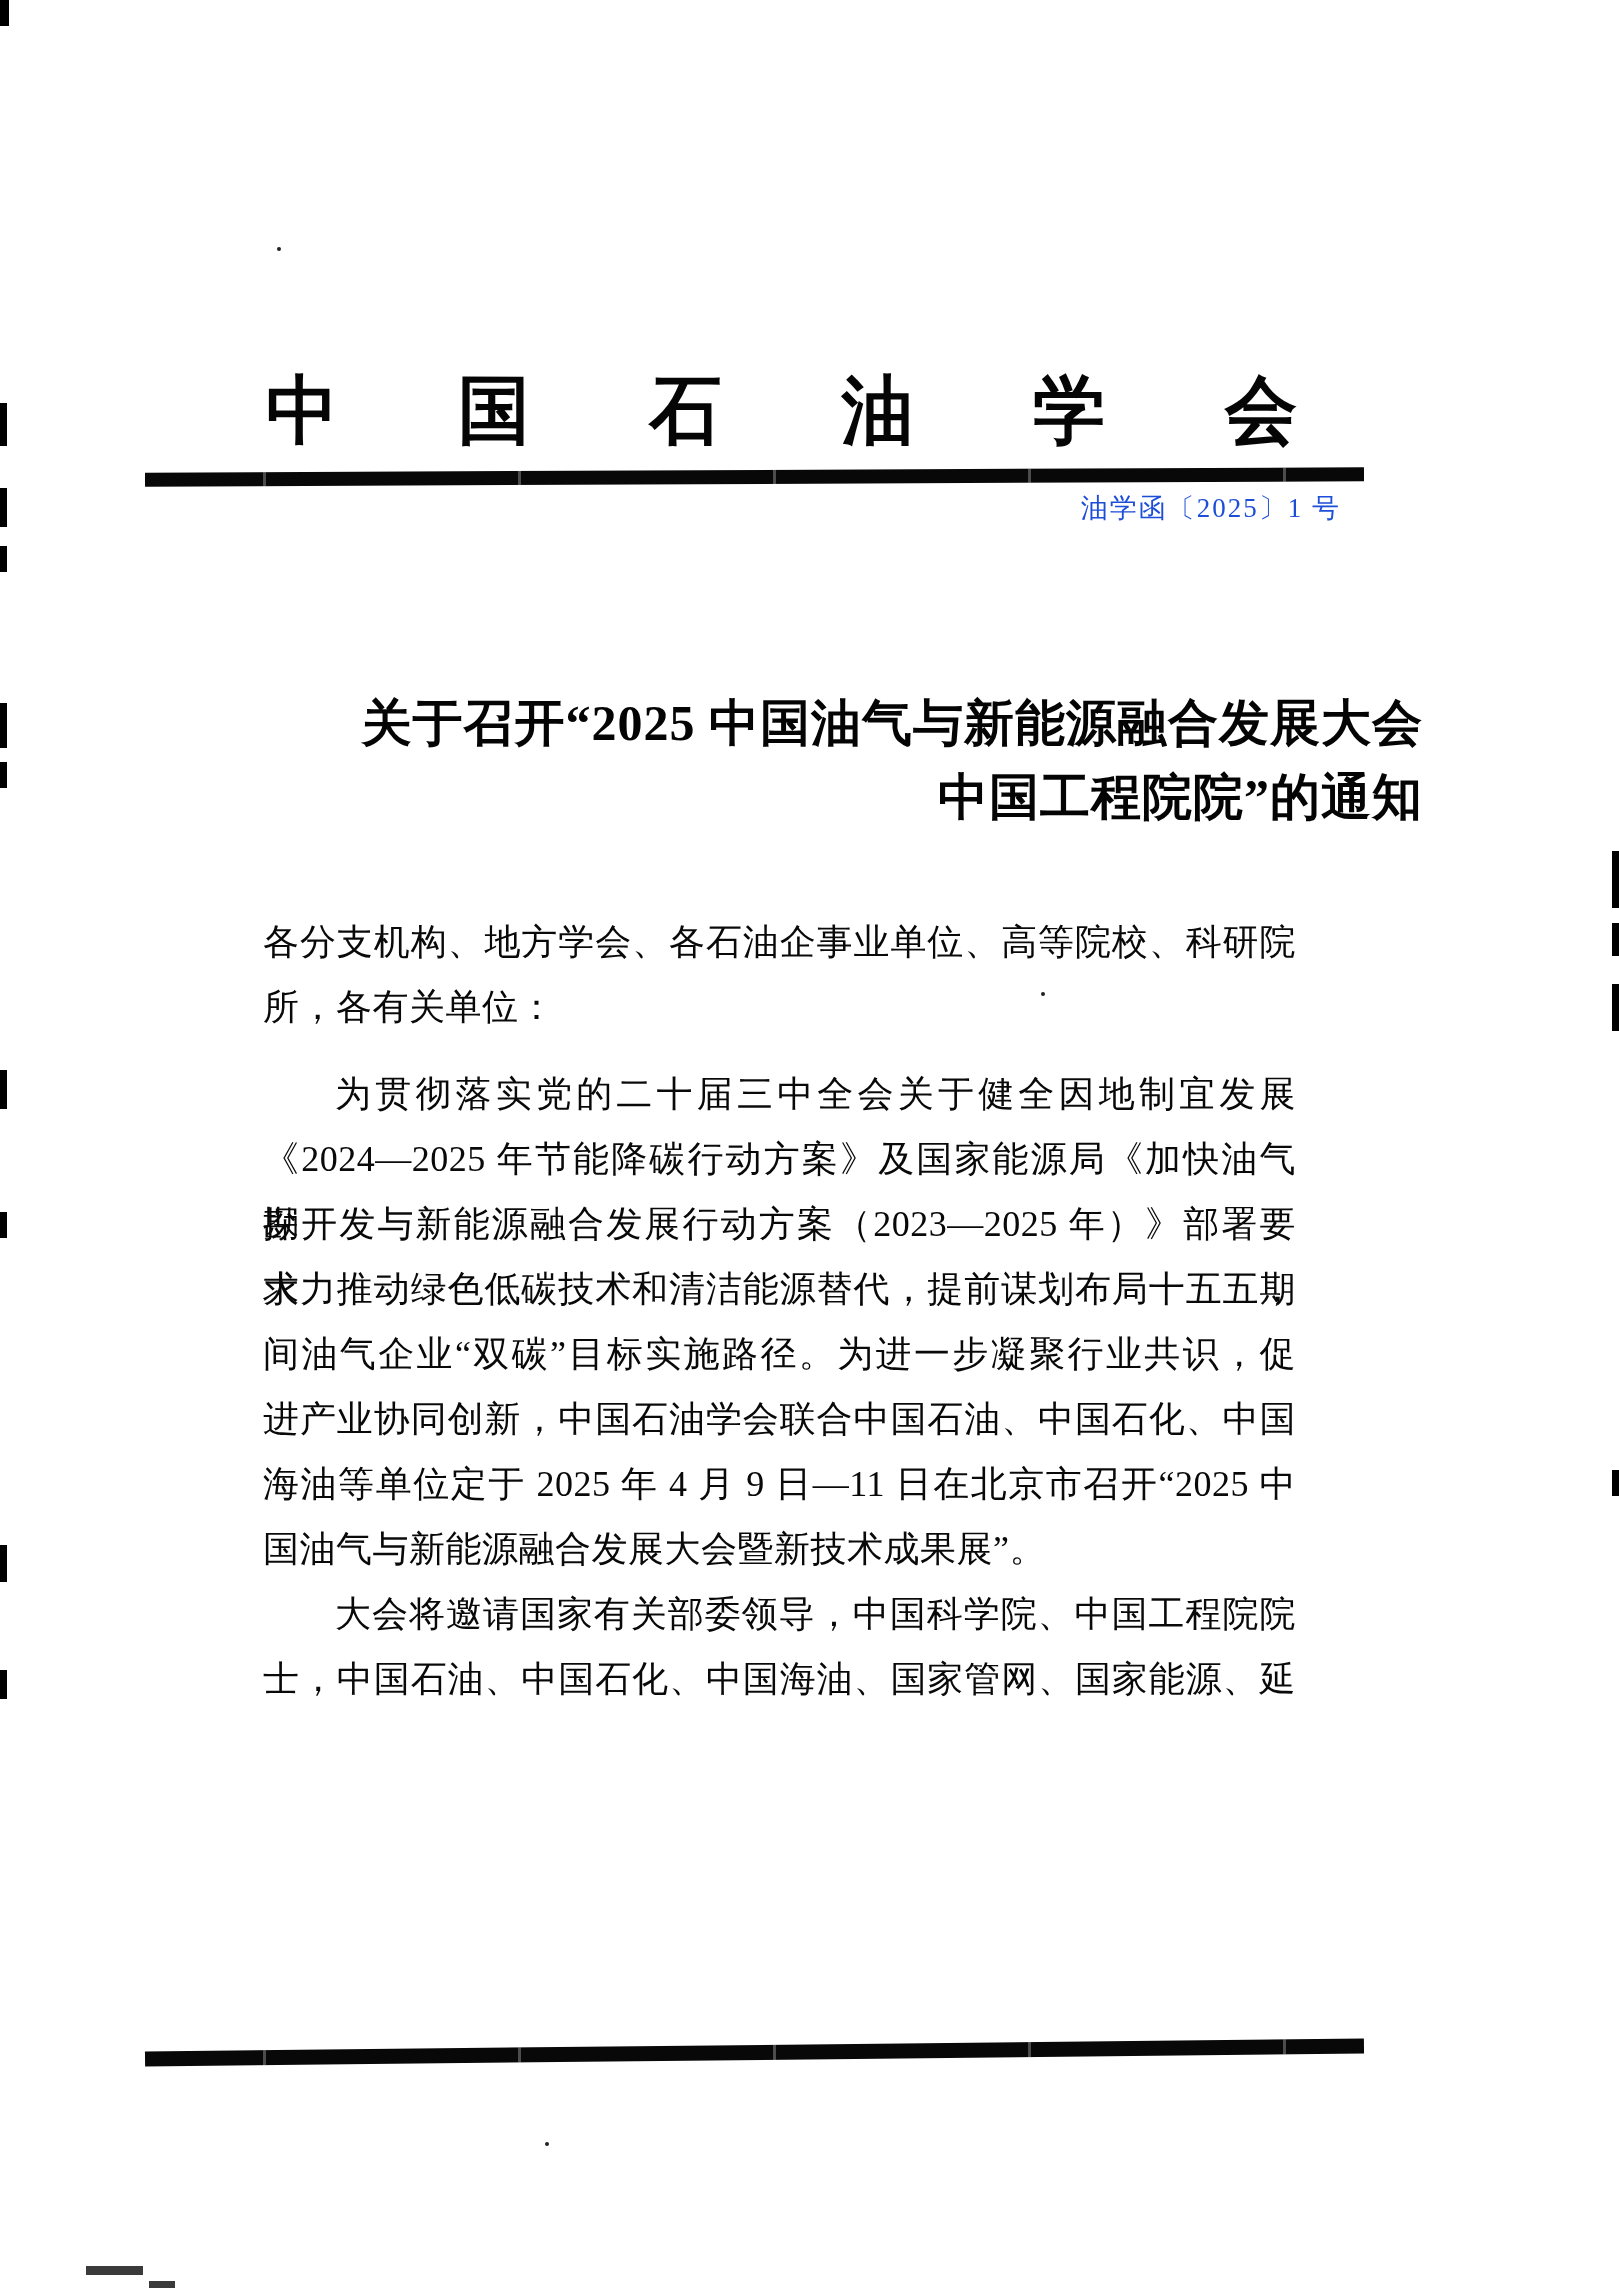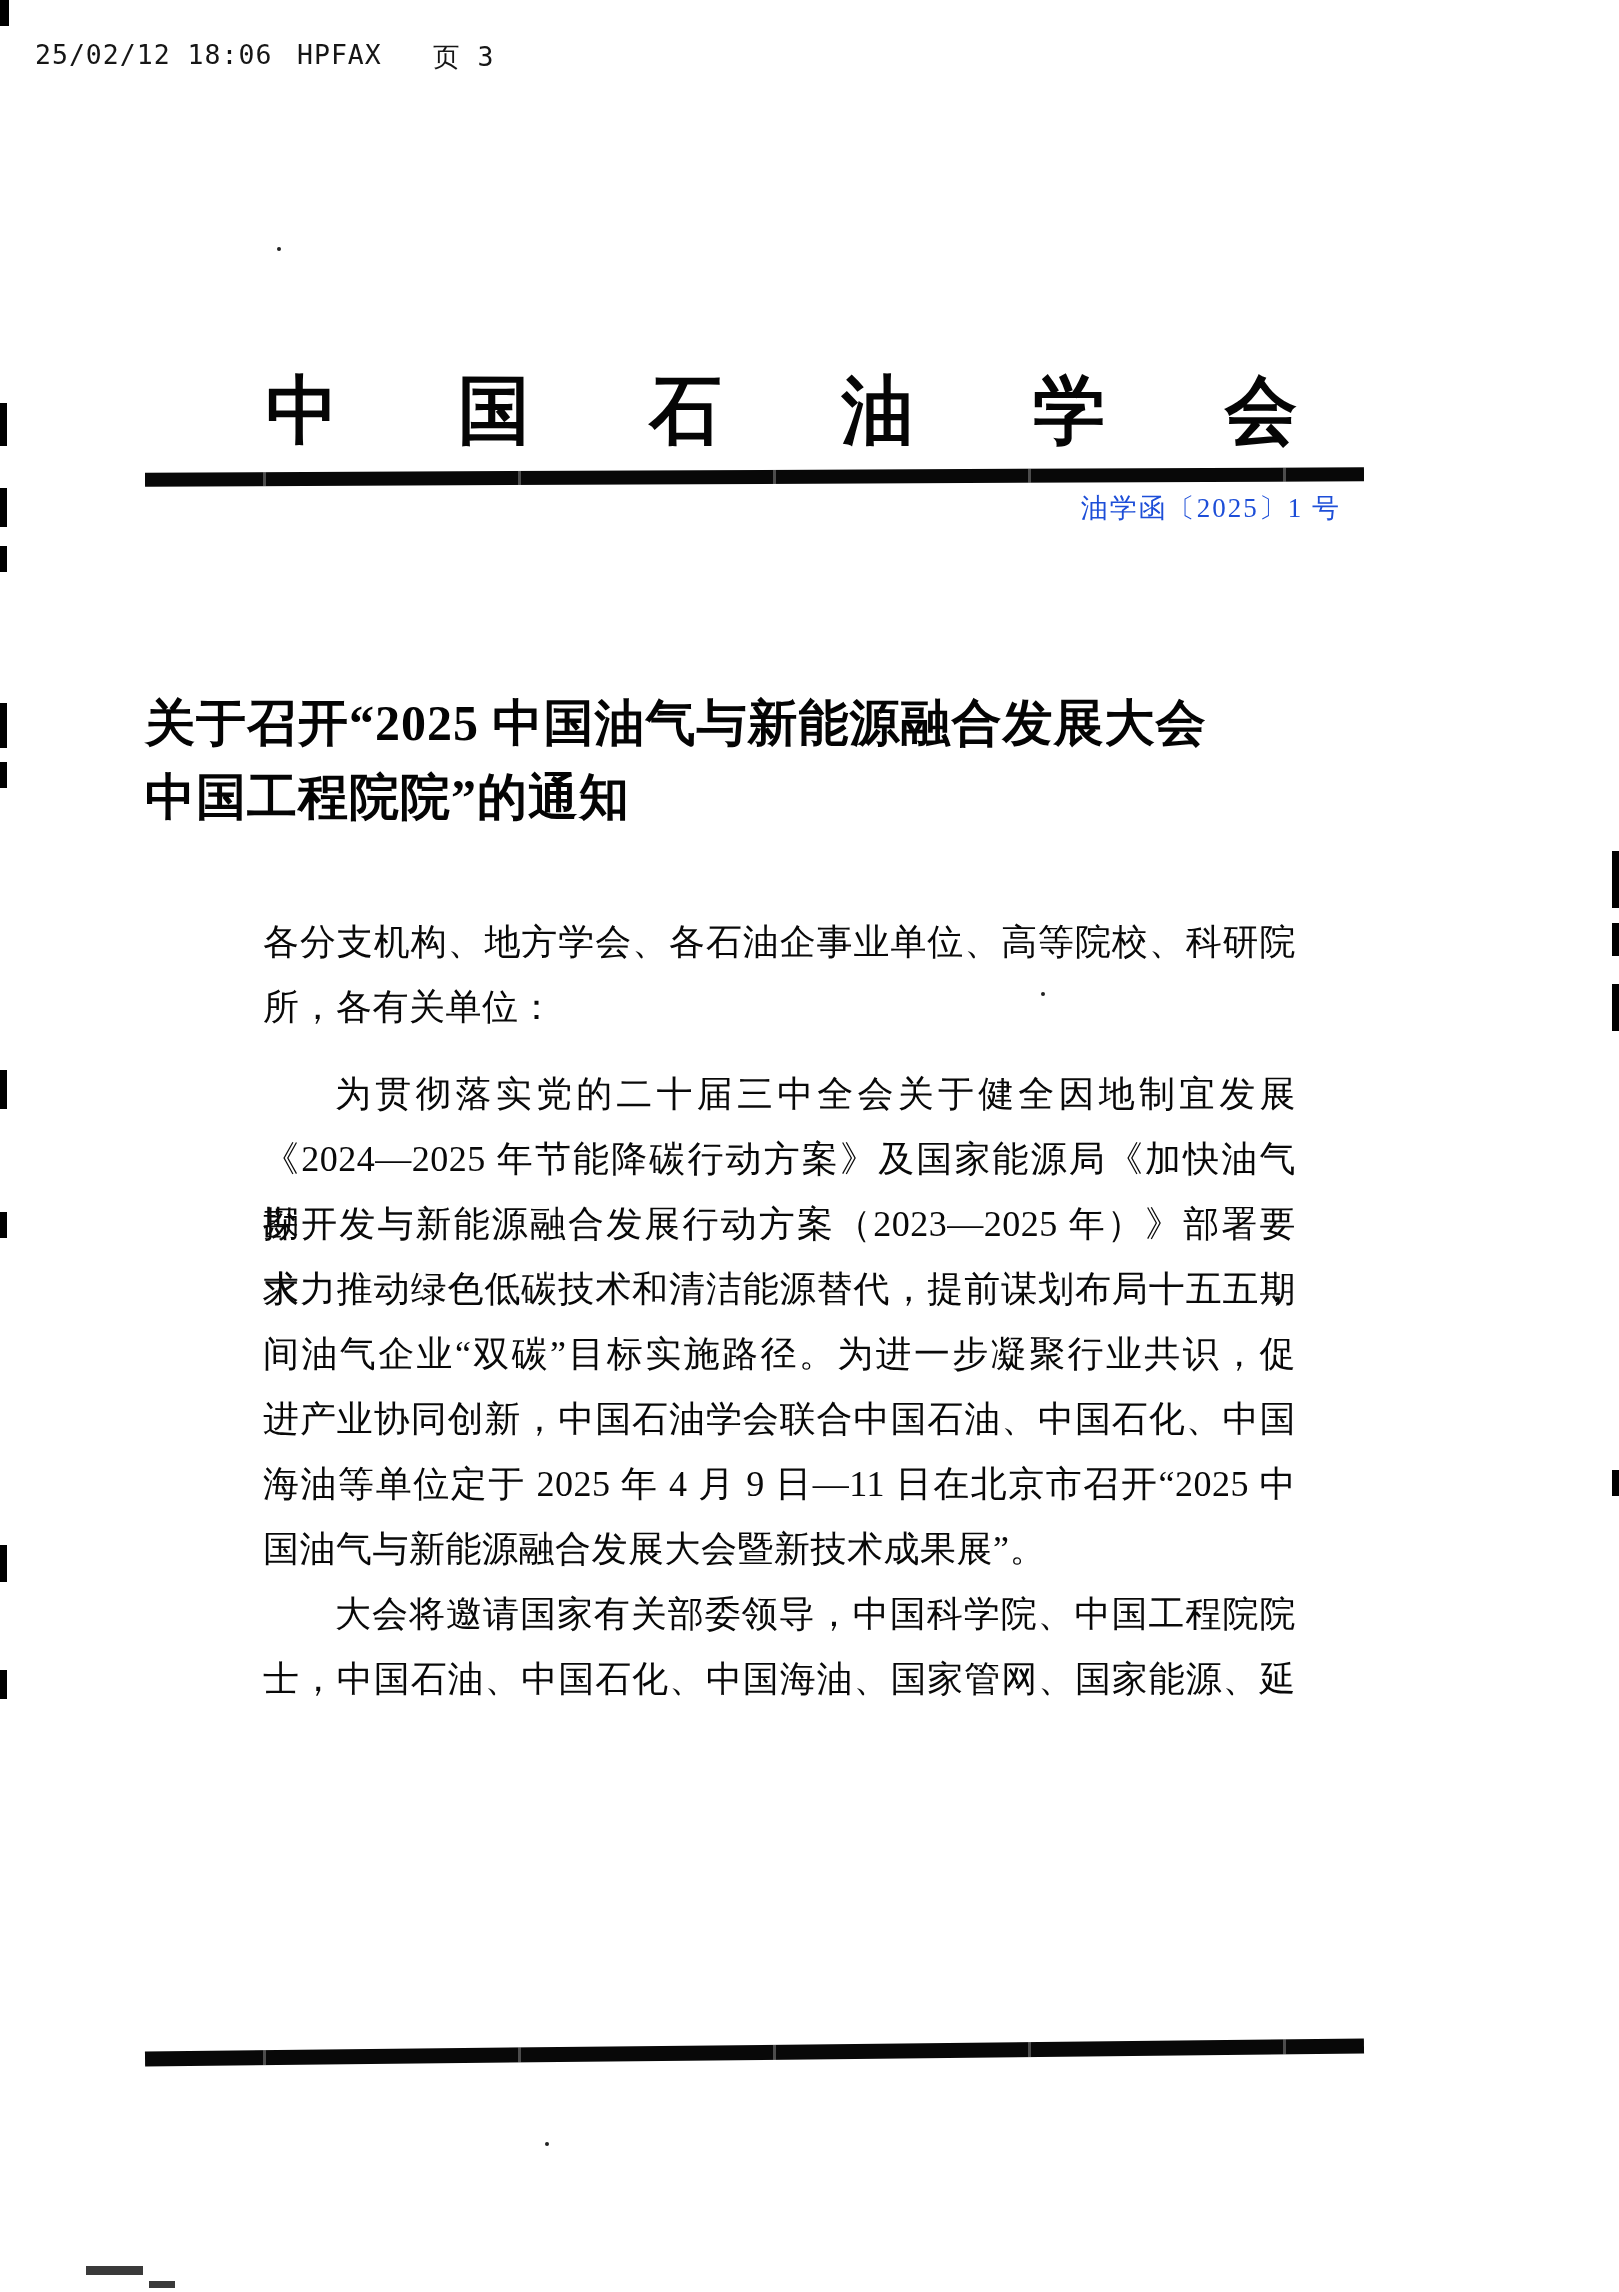--- a/index.html
+++ b/index.html
@@ -36,21 +36,21 @@
   .rule::after { content:""; position:absolute; inset:0;
     background: repeating-linear-gradient(90deg, transparent 0 118px, rgba(255,255,255,.55) 118px 121px, transparent 121px 255px);
     mix-blend-mode: screen; opacity:.5; }
 
   
   .docnum-row { position: absolute; left: 263px; top: 490px; width: 1078px;
     text-align: right; font-size: 27px; color: #1d4ed8; letter-spacing: 2px; }
 
   
   .title { position: absolute; left: 145px; top: 686px; width: 1278px;
-    text-align: left; font-size: 50px; font-weight: 700; color: #040404;
+    text-align: right; font-size: 50px; font-weight: 700; color: #040404;
     line-height: 74px; letter-spacing: 1px; }
 
   
   .bodytext { position: absolute; left: 263px; top: 910px; width: 1033px;
     font-size: 36px; color: #090909; }
   .bodytext .bl { height: 65px; line-height: 65px; letter-spacing: 0.5px;
     white-space: nowrap; }
   .bodytext .just { text-align: justify; text-align-last: justify; white-space: normal; }
   .bodytext .indent { text-indent: 2em; }
   .bodytext .para-gap { margin-top: 21.6px; }
@@ -58,25 +58,20 @@
   
   .art { position: absolute; background: #000; }
   .speck { position: absolute; background: #222; border-radius: 50%; }
   .faint { background: #3a3a3a; }
 </style>
 </head>
 <body>
 
 <div class="page">
 
-  <header class="fax-header">
-    <span class="dt">25/02/12 18:06</span>
-    <span class="dev">HPFAX</span>
-    <span class="pg">页 3</span>
-  </header>
 
   <div class="letterhead">
     <span>中</span>
     <span>国</span>
     <span>石</span>
     <span>油</span>
     <span>学</span>
     <span>会</span>
   </div>
 

